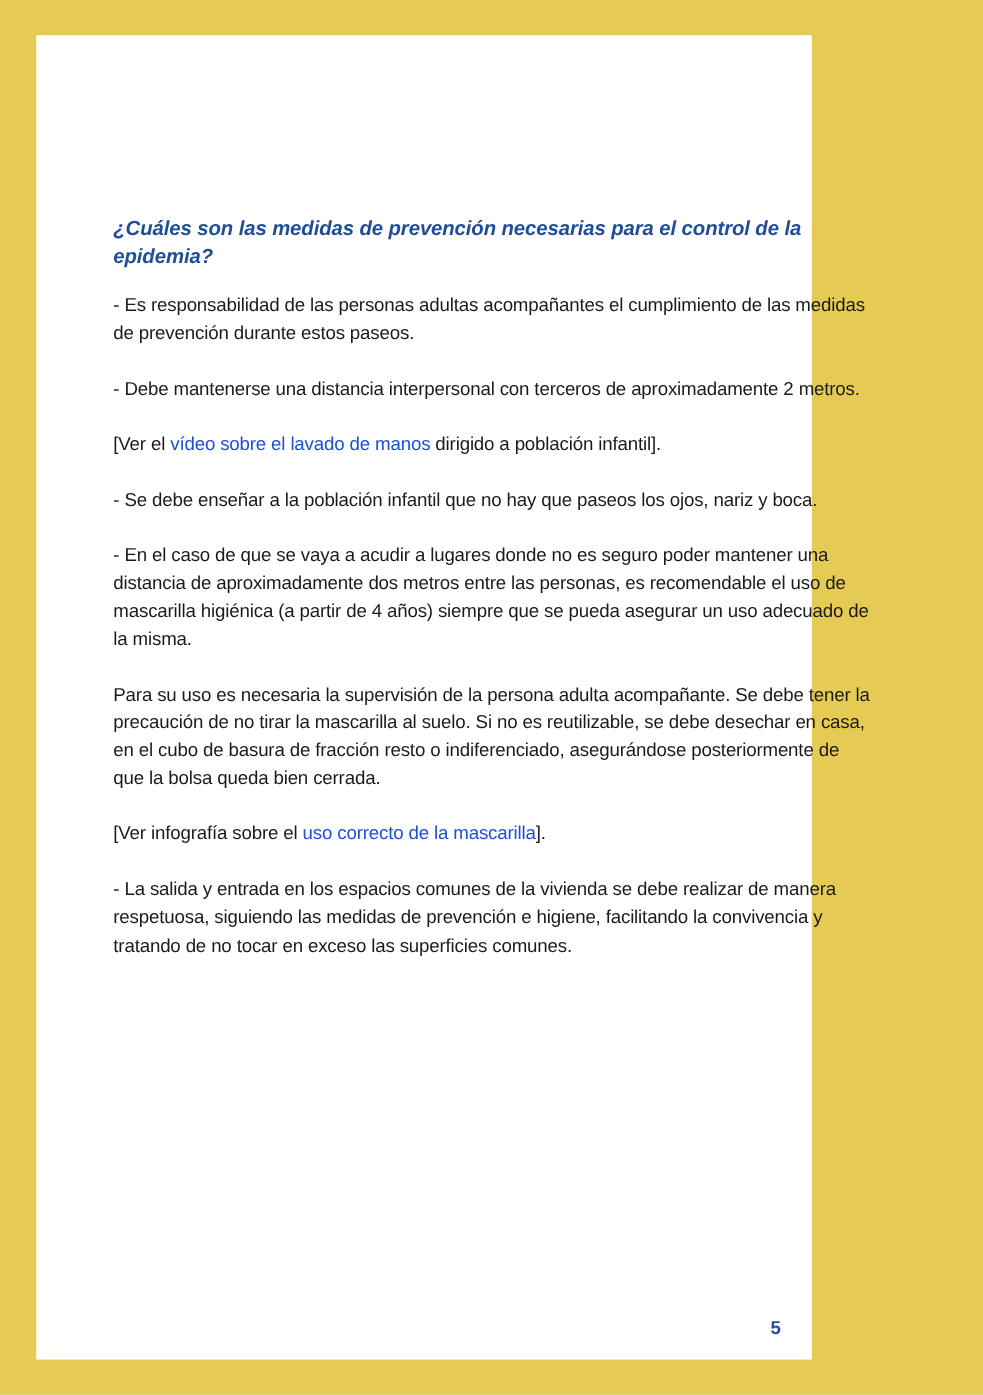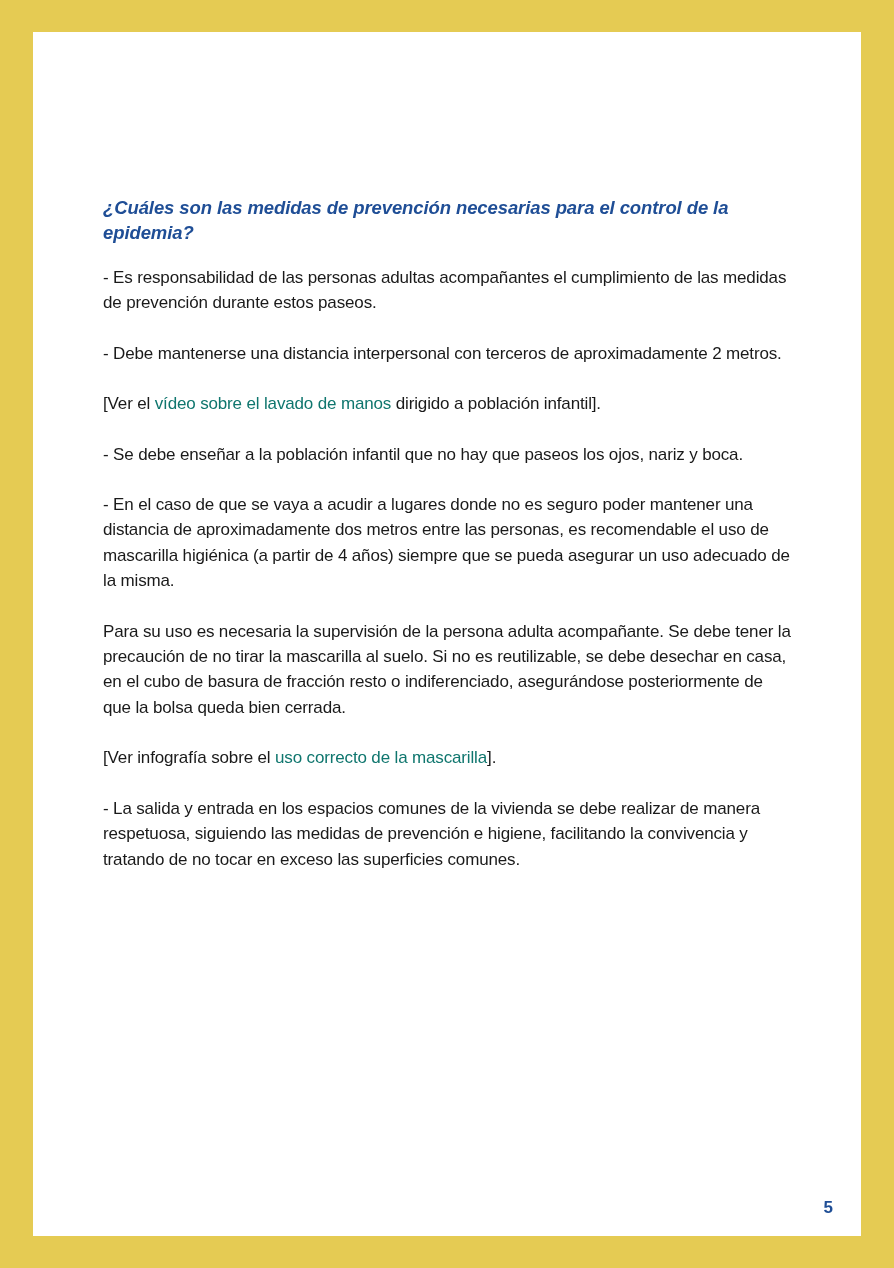--- a/index.html
+++ b/index.html
@@ -10,21 +10,21 @@
     width: 894px;
     height: 1268px;
     background: #e5cb53;
     font-family: "Liberation Sans", sans-serif;
     overflow: hidden;
   }
   .page-frame {
     position: absolute;
     left: 33px;
     top: 32px;
-    width: 828px;
+    width: 705px;
     height: 1204px;
     background: #ffffff;
   }
   .content {
     position: absolute;
     left: 70px;
     top: 163px;
     width: 690px;
   }
   .section-heading {
@@ -41,21 +41,21 @@
     color: #1a1a1a;
     font-size: 17px;
     line-height: 25.4px;
     margin: 0 0 25px 0;
     letter-spacing: -0.15px;
   }
   .para:last-child {
     margin-bottom: 15px;
   }
   .link {
-    color: #0f766e;
+    color: #1d4ed8;
     text-decoration: none;
     cursor: pointer;
   }
   .page-number {
     position: absolute;
     right: 28px;
     bottom: 18px;
     color: #1f4e96;
     font-weight: bold;
     font-size: 17px;

